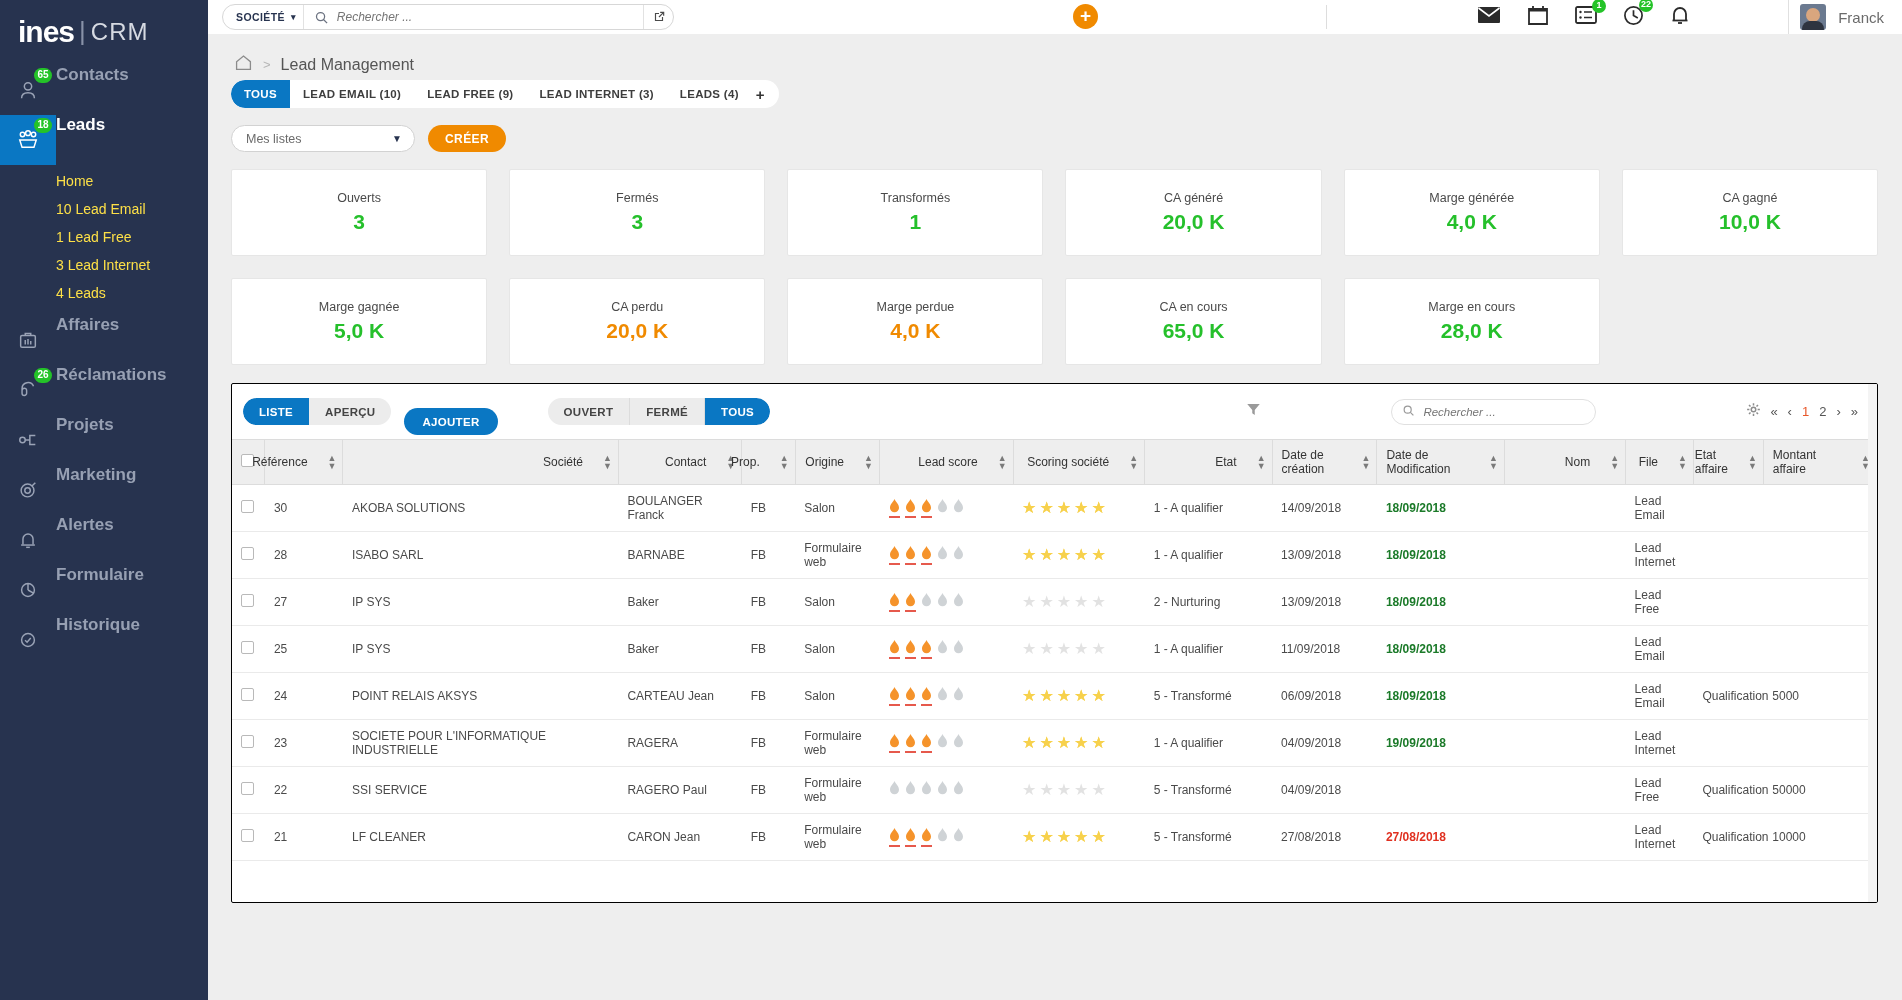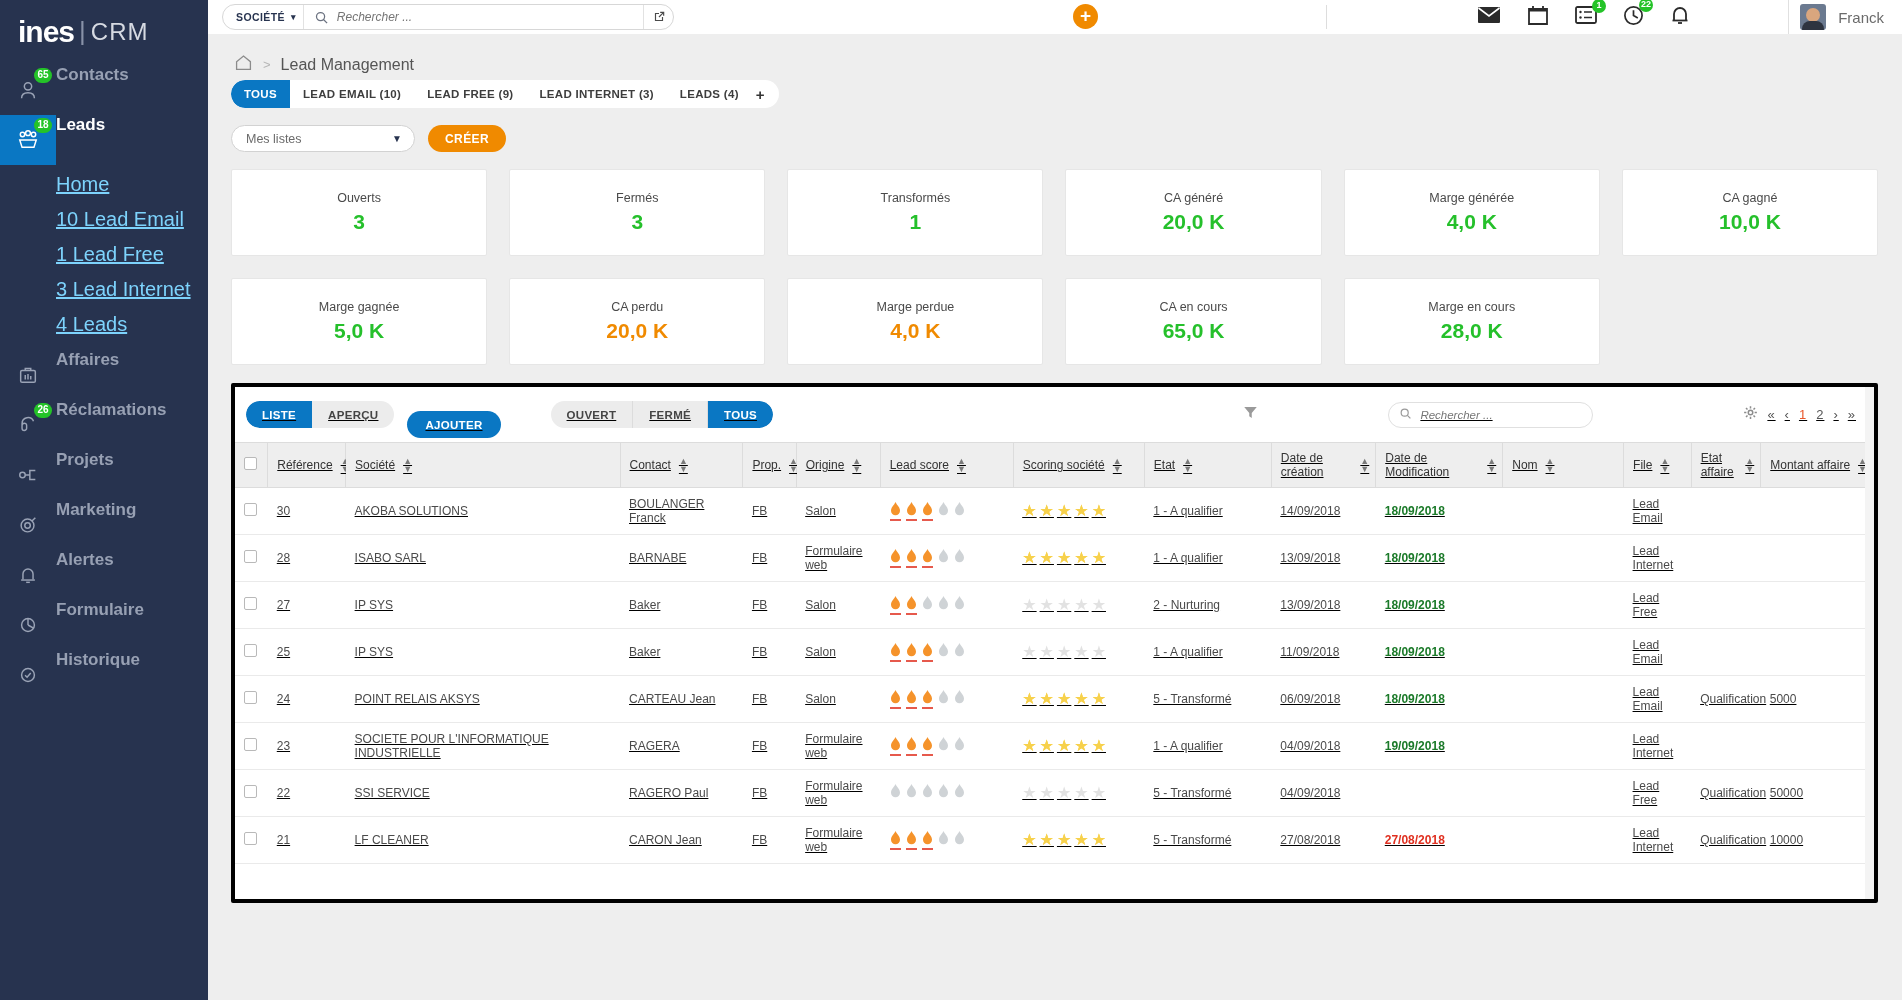--- a/index.html
+++ b/index.html
@@ -44,21 +44,21 @@
   .nav-item.active .ico { background: #0a77c3; }
   .nav-item.active .lbl { color: #ffffff; }
   .badge {
     position: absolute; top: 3px; right: 4px;
     background: #24c328; color: #fff; border-radius: 9px;
     font-size: 10px; font-weight: bold; line-height: 14px;
     min-width: 18px; height: 15px; text-align: center; padding: 0 3px;
   }
   .subnav { padding: 2px 0 8px 0; }
   .subnav-item {
-    font-size: 20px; color: #7dd3fc; padding: 6px 0 6px 56px; cursor: pointer; text-decoration: underline;
+    font-size: 14px; color: #fde047; padding: 6px 0 6px 56px; cursor: pointer;
   }
   .svg-ico { stroke: #9aa3b6; fill: none; stroke-width: 1.6; }
   .nav-item.active .svg-ico { stroke: #ffffff; }
 
   
   .main { flex: 1; height: 1000px; display: flex; flex-direction: column; background: #eeeeee; }
 
   
   .topbar {
     height: 34px; background: #fff; display: flex; align-items: center;
@@ -158,22 +158,22 @@
     height: 87px; display: flex; flex-direction: column;
     align-items: center; justify-content: center; gap: 5px;
   }
   .kpi-label { font-size: 12.5px; color: #4a4a4a; }
   .kpi-value { font-size: 21px; font-weight: bold; }
   .kpi-value.green { color: #25c02b; }
   .kpi-value.orange { color: #f08a00; }
 
   
   .panel {
-    background: #fff; margin: 18px 24px 0 23px; border: 4px solid #000000;
-    border-radius: 2px; height: 520px; overflow: hidden; position: relative; text-decoration: underline;
+    background: #fff; margin: 18px 24px 0 23px; border: 1px solid #000000;
+    border-radius: 2px; height: 520px; overflow: hidden; position: relative;
   }
   .panel-toolbar { display: flex; align-items: center; height: 55px; padding: 0 18px 0 11px; }
   .pill-group { display: inline-flex; border-radius: 14px; overflow: hidden; background: #ececec; height: 27px; }
   .pill {
     font-size: 11.5px; font-weight: bold; color: #444; letter-spacing: .3px;
     padding: 0 16px; display: flex; align-items: center; cursor: pointer;
   }
   .pill.active { background: #0a77c3; color: #fff; }
   .pill-group .pill:first-child.active { border-radius: 14px 0 0 14px; }
   .pill-group .pill:last-child.active { border-radius: 0 14px 14px 0; }
@@ -201,21 +201,21 @@
 
   
   table.grid { width: 100%; border-collapse: collapse; table-layout: fixed; }
   table.grid thead th {
     background: #eeeeee; border-top: 1px solid #dcdcdc; border-bottom: 1px solid #dcdcdc;
     border-right: 1px solid #dcdcdc;
     font-size: 12px; color: #333; font-weight: normal; text-align: left;
     padding: 8px 6px 8px 9px; height: 42px; vertical-align: middle;
     position: relative;
   }
-  table.grid thead th .th-in { display: flex; align-items: center; justify-content: flex-start; gap: 8px; }
+  table.grid thead th .th-in { display: flex; align-items: center; justify-content: flex-end; gap: 20px; }
   .sorter { color: #7a7a7a; font-size: 9px; line-height: 8px; text-align: center; }
   table.grid tbody td {
     border-bottom: 1px solid #eaeaea; font-size: 12px; color: #4a4a4a;
     padding: 9px 6px 9px 9px; vertical-align: middle; height: 44px;
   }
   .chk {
     width: 13px; height: 13px; border: 1px solid #b9b9b9; background: #fff;
     border-radius: 2px; display: inline-block; cursor: pointer;
   }
   .date-mod { color: #1b7a29; font-weight: bold; }

